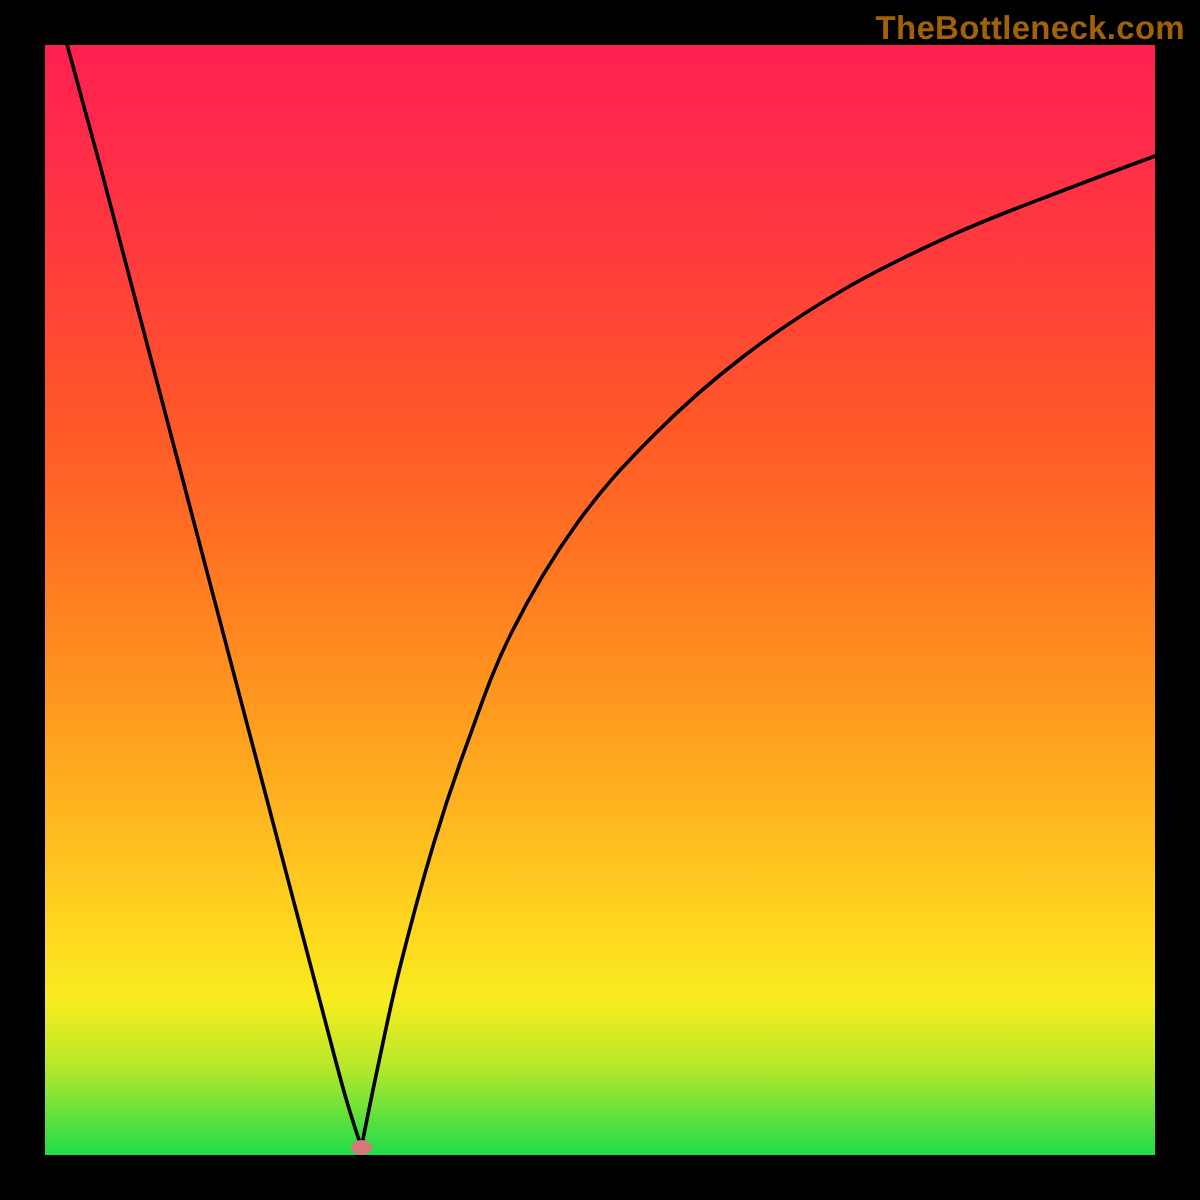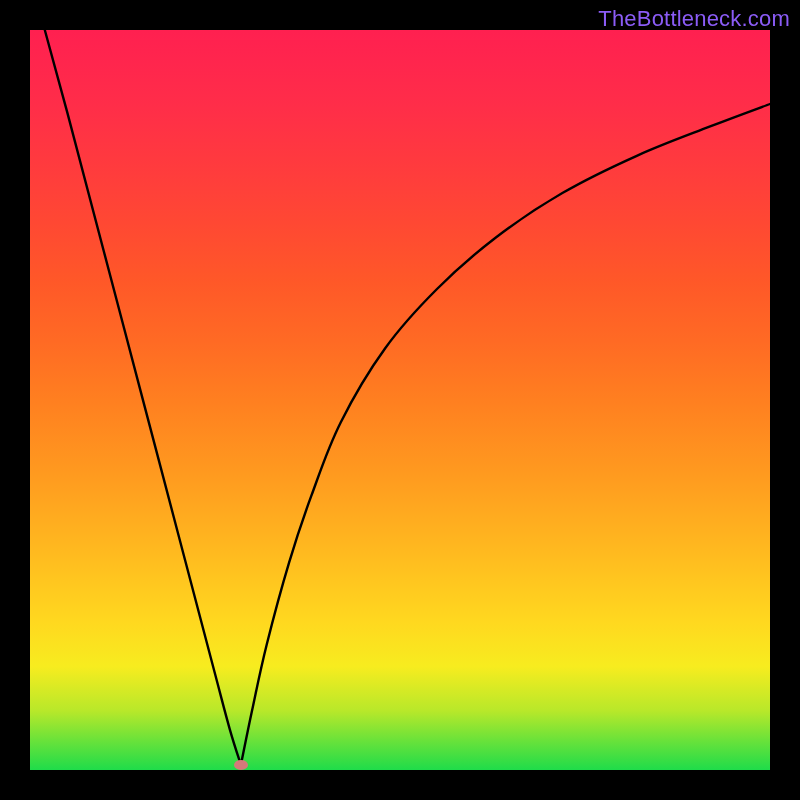--- a/index.html
+++ b/index.html
@@ -29,23 +29,23 @@
       #ff5828 66%,
       #ff4833 74%,
       #ff3a3e 82%,
       #ff2d49 90%,
       #ff2050 100%);
   }
   .watermark {
     position: absolute;
     top: 6px;
     right: 10px;
-    color: #8b5cf6;
+    color: #a16207;
     font-size: 22px;
-    font-weight: 400;
+    font-weight: 700;
     letter-spacing: 0.2px;
   }
   svg.curve {
     position: absolute;
     left: 0;
     top: 0;
     width: 740px;
     height: 740px;
     overflow: visible;
   }

